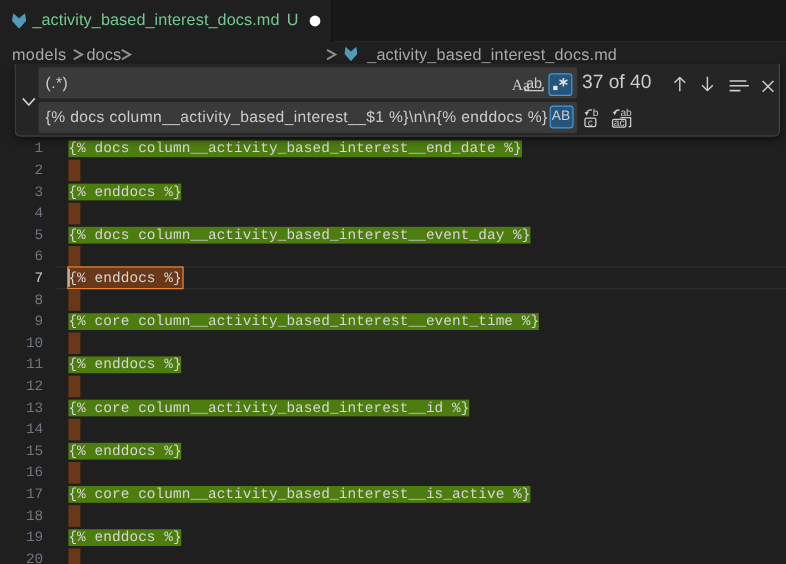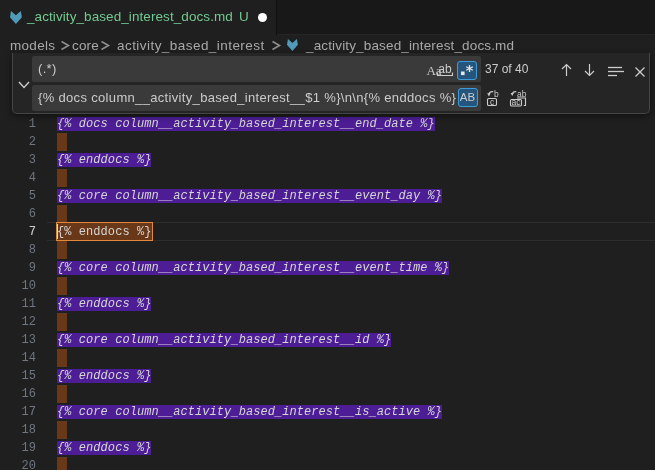--- a/index.html
+++ b/index.html
@@ -14,86 +14,85 @@
   #tabdot{position:absolute;left:258px;top:12.5px;width:9px;height:9px;border-radius:50%;background:#ffffff;}
   
   #crumbs{position:absolute;left:0;top:35px;width:655px;height:21px;background:#1f1f1f;color:#a9a9a9;font-size:13.5px;letter-spacing:0.15px;}
   #crumbs span.t{position:absolute;top:3px;text-align:right;}
   
   #gutter{position:absolute;left:0;top:115px;width:36px;text-align:right;
           font-family:"Liberation Mono",monospace;font-size:12px;line-height:18px;color:#6e7681;}
   #gutter .cur{color:#cccccc;}
   .codeline{position:absolute;left:57px;font-family:"Liberation Mono",monospace;font-size:12px;letter-spacing:0.065px;
             line-height:18px;height:18px;color:#d6d6d6;white-space:pre;}
-  .hl{background:#4c1d95;font-style:italic;}
+  .hl{background:#4d7c0f;}
   .emptyhl{position:absolute;left:57px;width:9.5px;height:18px;background:#693818;}
   .curlineborder{position:absolute;left:47px;width:608px;height:1px;background:#2d2d2d;}
   #curmatch{position:absolute;left:56px;top:222px;width:97px;height:19px;box-sizing:border-box;border:1px solid #e2873c;background:#693818;}
   #cursor{position:absolute;left:56.5px;top:224px;width:1.5px;height:15px;background:#efe6d5;}
   
   #fw{position:absolute;left:12px;top:53px;width:638px;height:61px;background:#252526;
       border:1px solid #454545;border-top:none;box-sizing:border-box;border-radius:0 0 5px 5px;
       box-shadow:0 2px 6px rgba(0,0,0,0.45);}
   #fchev{position:absolute;left:4px;top:27px;}
   .finput{position:absolute;left:19px;width:449px;height:26px;background:#3a3a3b;border-radius:2px;box-sizing:border-box;}
   #finput1{top:3px;}
   #finput2{top:32px;padding-left:40px;}
   .itext{position:absolute;left:6px;top:0;line-height:26px;font-size:13px;letter-spacing:0.33px;color:#cccccc;white-space:pre;}
   .opt{position:absolute;top:4px;width:20px;height:19px;border-radius:3px;color:#cccccc;
        font-size:13px;text-align:center;line-height:19px;}
   .opton{background:#25547c;border:1px solid #3c9ddd;box-sizing:border-box;line-height:17px;}
   #optAa{left:392px;letter-spacing:0;top:4.5px;font-family:Liberation Serif, serif;}
   #optab{left:403px;top:4.5px;}
   #optre{left:425px;top:4.5px;}
   #optAB{left:425.5px;top:2.5px;font-size:11.5px;line-height:17px;}
-  #count{position:absolute;left:472px;top:3px;line-height:26px;font-size:12px;color:#cccccc;}
+  #count{position:absolute;left:472px;top:3px;line-height:26px;font-size:16px;color:#cccccc;}
   .icobtn{position:absolute;}
 </style>
 </head>
 <body>
 
 <div id="tabbar"></div>
 <div id="tab1">
   <svg class="abs" style="left:10px;top:11px" width="12" height="13" viewBox="0 0 12 13">
     <polygon points="1.0,0 5.9,4.2 10.8,0 11.9,6.2 5.9,13 0,6.2" fill="#519aba"></polygon>
   </svg>
   <span id="tabname">_activity_based_interest_docs.md</span>
   <span id="tabu">U</span>
   <div id="tabdot"></div>
 </div>
 
 <div id="crumbs">
   <span class="t" style="left:10px;letter-spacing:0.3px">models</span>
   <svg class="abs" style="left:58.5px;top:4px" width="12" height="13" viewBox="0 0 12 13">
       <polyline points="2.5,2.5 9.5,6.5 2.5,10.5" fill="none" stroke="#8f8f8f" stroke-width="1.6"></polyline>
     </svg>
-  <span class="t" style="left:72px">core</span>
+  <span class="t" style="left:72px">docs</span>
   <svg class="abs" style="left:99px;top:4px" width="12" height="13" viewBox="0 0 12 13">
       <polyline points="2.5,2.5 9.5,6.5 2.5,10.5" fill="none" stroke="#8f8f8f" stroke-width="1.6"></polyline>
     </svg>
-  <span class="t" style="left:117px;letter-spacing:0.45px">activity_based_interest</span>
   <svg class="abs" style="left:269.5px;top:4px" width="12" height="13" viewBox="0 0 12 13">
       <polyline points="2.5,2.5 9.5,6.5 2.5,10.5" fill="none" stroke="#8f8f8f" stroke-width="1.6"></polyline>
     </svg>
   <svg class="abs" style="left:287px;top:4px" width="11" height="12" viewBox="0 0 12 13">
     <polygon points="1.0,0 5.9,4.2 10.8,0 11.9,6.2 5.9,13 0,6.2" fill="#519aba"></polygon>
   </svg>
   <span class="t" style="left:306px">_activity_based_interest_docs.md</span>
 </div>
 
 <div id="gutter">1<br>2<br>3<br>4<br>5<br>6<br><span class="cur">7</span><br>8<br>9<br>10<br>11<br>12<br>13<br>14<br>15<br>16<br>17<br>18<br>19<br>20</div>
 
 <div class="curlineborder" style="top:222px"></div>
 <div class="curlineborder" style="top:240px"></div>
 
 <div class="codeline" style="top:115px"><span class="hl">{% docs column__activity_based_interest__end_date %}</span></div>
 <div class="emptyhl" style="top:133px"></div>
 <div class="codeline" style="top:151px"><span class="hl">{% enddocs %}</span></div>
 <div class="emptyhl" style="top:169px"></div>
-<div class="codeline" style="top:187px"><span class="hl">{% core column__activity_based_interest__event_day %}</span></div>
+<div class="codeline" style="top:187px"><span class="hl">{% docs column__activity_based_interest__event_day %}</span></div>
 <div class="emptyhl" style="top:205px"></div>
 <div id="curmatch"></div>
 <div class="codeline" style="top:223px">{% enddocs %}</div>
 <div id="cursor"></div>
 <div class="emptyhl" style="top:241px"></div>
 <div class="codeline" style="top:259px"><span class="hl">{% core column__activity_based_interest__event_time %}</span></div>
 <div class="emptyhl" style="top:277px"></div>
 <div class="codeline" style="top:295px"><span class="hl">{% enddocs %}</span></div>
 <div class="emptyhl" style="top:313px"></div>
 <div class="codeline" style="top:331px"><span class="hl">{% core column__activity_based_interest__id %}</span></div>

